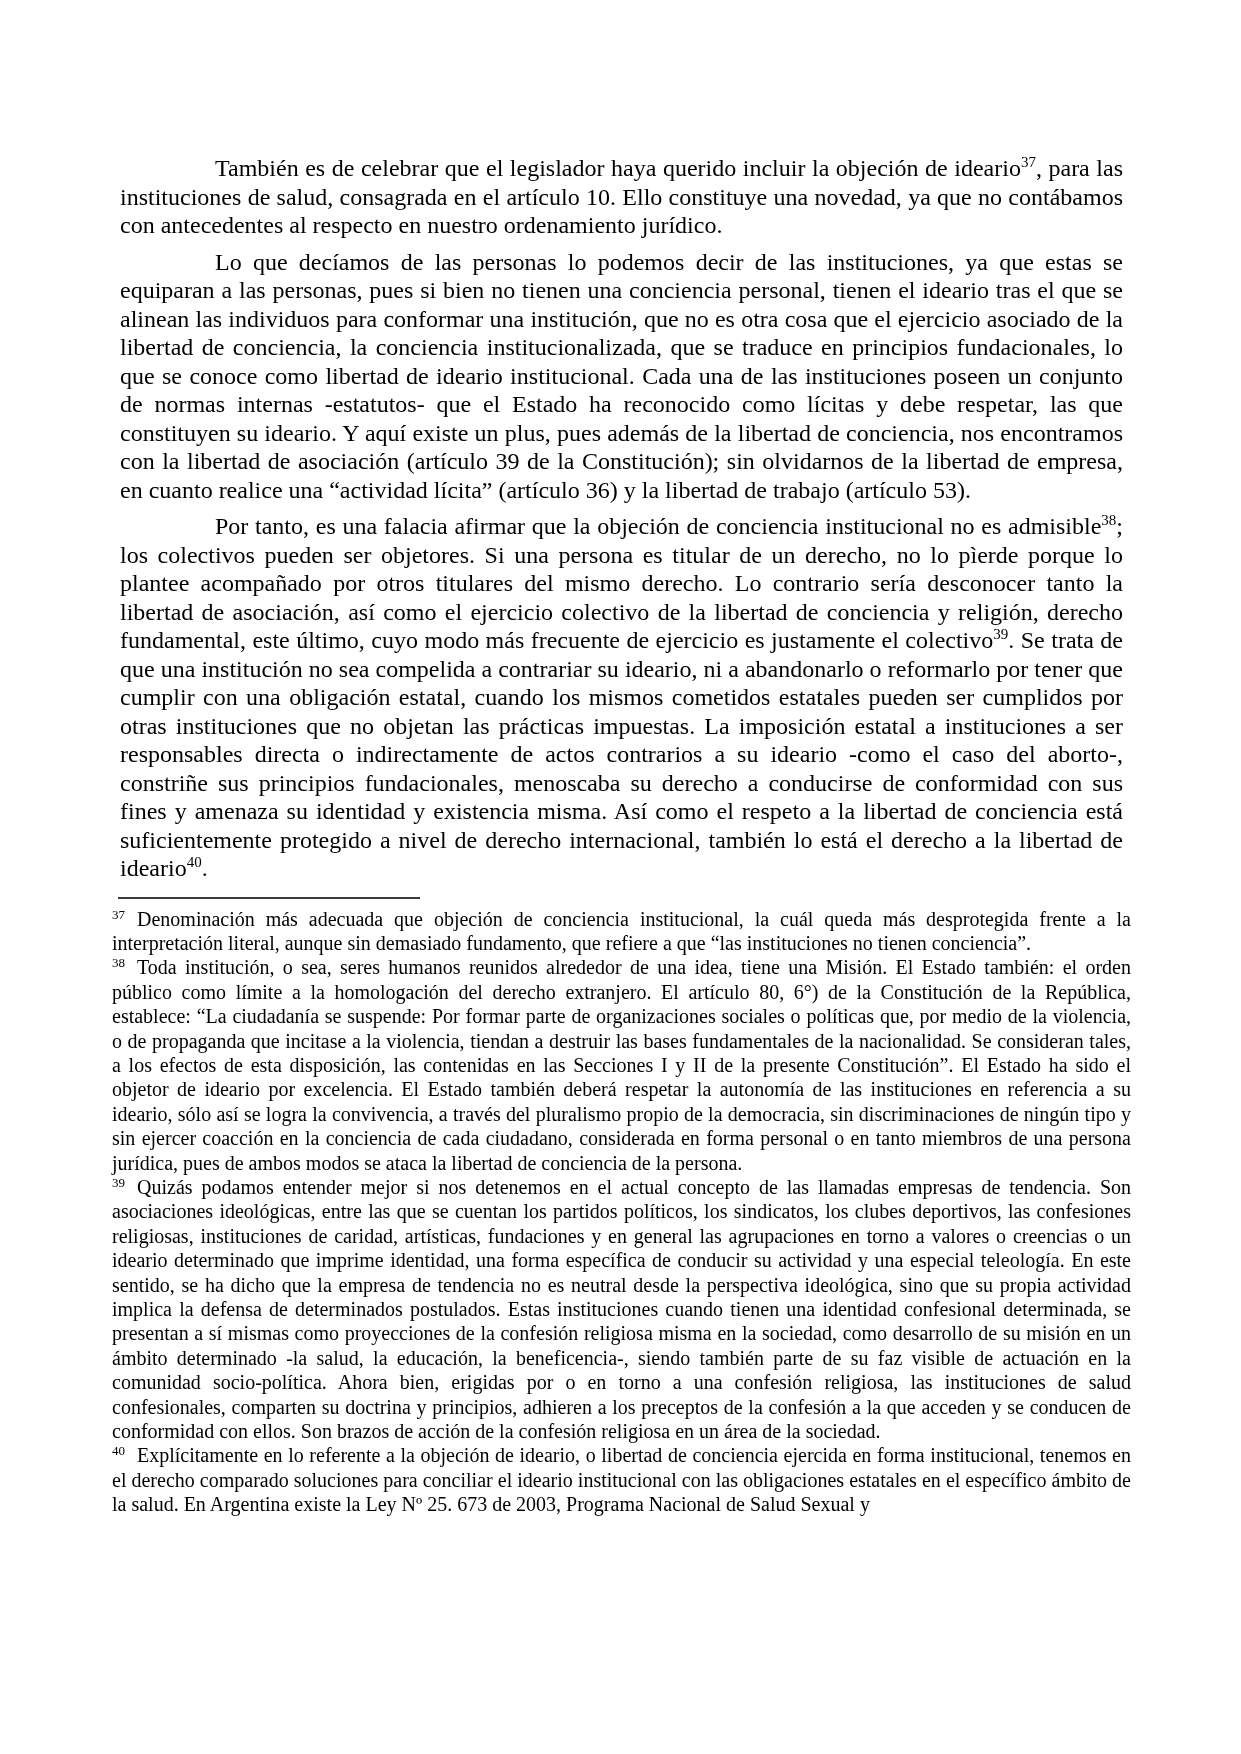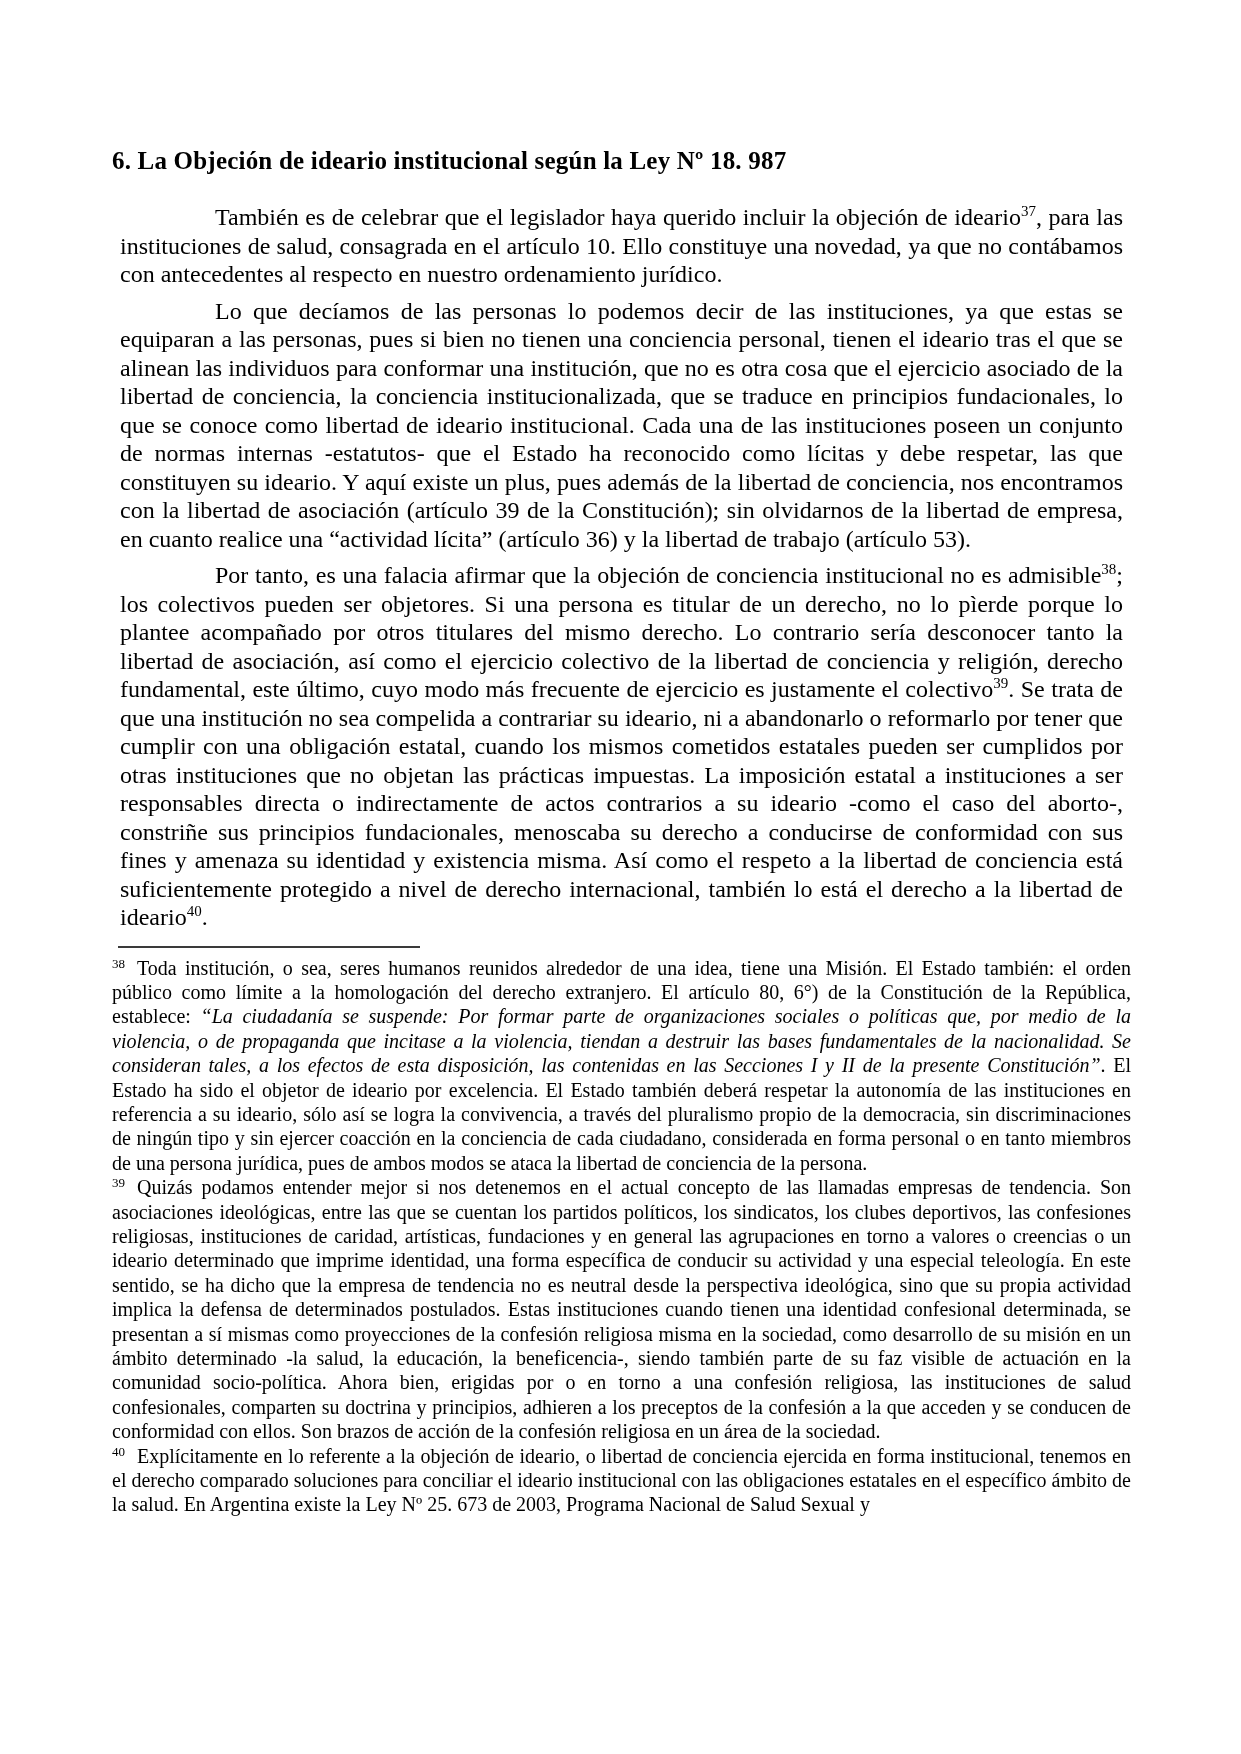--- a/index.html
+++ b/index.html
@@ -61,46 +61,45 @@
   }
   sup.fn-marker {
     font-size: 13px;
     line-height: 0;
     vertical-align: baseline;
     position: relative;
     top: -7px;
     margin-right: 12px;
   }
   .footnotes .italic {
-    font-style: italic;
     margin-top: 22px;
   }
 </style>
 </head>
 <body>
 
 <div class="page">
   <div class="content">
 
-    <h1 class="heading">6. La Objeción de ideario institucional según la Ley Nº 18. 987</h1>
 
     <div class="body-text">
 
       <p class="para"><span>También es de celebrar que el legislador haya querido incluir la objeción de ideario</span><sup class="ref">37</sup><span>, para las instituciones de salud, consagrada en el artículo 10. Ello constituye una novedad, ya que no contábamos con antecedentes al respecto en nuestro ordenamiento jurídico.</span></p>
 
       <p class="para"><span>Lo que decíamos de las personas lo podemos decir de las instituciones, ya que estas se equiparan a las personas, pues si bien no tienen una conciencia personal, tienen el ideario tras el que se alinean las individuos para conformar una institución, que no es otra cosa que el ejercicio asociado de la libertad de conciencia, la conciencia institucionalizada, que se traduce en principios fundacionales, lo que se conoce como libertad de ideario institucional. Cada una de las instituciones poseen un conjunto de normas internas -estatutos- que el Estado ha reconocido como lícitas y debe respetar, las que constituyen su ideario. Y aquí existe un plus, pues además de la libertad de conciencia, nos encontramos con la libertad de asociación (artículo 39 de la Constitución); sin olvidarnos de la libertad de empresa, en cuanto realice una “actividad lícita” (artículo 36) y la libertad de trabajo (artículo 53).</span></p>
 
       <p class="para"><span>Por tanto, es una falacia afirmar que la objeción de conciencia institucional no es admisible</span><sup class="ref">38</sup><span>; los colectivos pueden ser objetores. Si una persona es titular de un derecho, no lo pìerde porque lo plantee acompañado por otros titulares del mismo derecho. Lo contrario sería desconocer tanto la libertad de asociación, así como el ejercicio colectivo de la libertad de conciencia y religión, derecho fundamental, este último, cuyo modo más frecuente de ejercicio es justamente el colectivo</span><sup class="ref">39</sup><span>. Se trata de que una institución no sea compelida a contrariar su ideario, ni a abandonarlo o reformarlo por tener que cumplir con una obligación estatal, cuando los mismos cometidos estatales pueden ser cumplidos por otras instituciones que no objetan las prácticas impuestas. La imposición estatal a instituciones a ser responsables directa o indirectamente de actos contrarios a su ideario -como el caso del aborto-, constriñe sus principios fundacionales, menoscaba su derecho a conducirse de conformidad con sus fines y amenaza su identidad y existencia misma. Así como el respeto a la libertad de conciencia está suficientemente protegido a nivel de derecho internacional, también lo está el derecho a la libertad de ideario</span><sup class="ref">40</sup><span>.</span></p>
 
     </div>
 
     <hr class="footnote-sep">
 
     <div class="footnotes">
 
+      <p class="fn"><sup class="fn-marker">37</sup><span>Denominación más adecuada que objeción de conciencia institucional, la cuál queda más desprotegida frente a la interpretación literal, aunque sin demasiado fundamento, que refiere a que “las instituciones no tienen conciencia”.</span></p>
 
       <p class="fn"><sup class="fn-marker">38</sup><span>Toda institución, o sea, seres humanos reunidos alrededor de una idea, tiene una Misión. El Estado también: el orden público como límite a la homologación del derecho extranjero. El artículo 80, 6°) de la Constitución de la República, establece: </span><span class="italic">“La ciudadanía se suspende: Por formar parte de organizaciones sociales o políticas que, por medio de la violencia, o de propaganda que incitase a la violencia, tiendan a destruir las bases fundamentales de la nacionalidad. Se consideran tales, a los efectos de esta disposición, las contenidas en las Secciones I y II de la presente Constitución”</span><span>. El Estado ha sido el objetor de ideario por excelencia. El Estado también deberá respetar la autonomía de las instituciones en referencia a su ideario, sólo así se logra la convivencia, a través del pluralismo propio de la democracia, sin discriminaciones de ningún tipo y sin ejercer coacción en la conciencia de cada ciudadano, considerada en forma personal o en tanto miembros de una persona jurídica, pues de ambos modos se ataca la libertad de conciencia de la persona.</span></p>
 
       <p class="fn"><sup class="fn-marker">39</sup><span>Quizás podamos entender mejor si nos detenemos en el actual concepto de las llamadas empresas de tendencia. Son asociaciones ideológicas, entre las que se cuentan los partidos políticos, los sindicatos, los clubes deportivos, las confesiones religiosas, instituciones de caridad, artísticas, fundaciones y en general las agrupaciones en torno a valores o creencias o un ideario determinado que imprime identidad, una forma específica de conducir su actividad y una especial teleología. En este sentido, se ha dicho que la empresa de tendencia no es neutral desde la perspectiva ideológica, sino que su propia actividad implica la defensa de determinados postulados. Estas instituciones cuando tienen una identidad confesional determinada, se presentan a sí mismas como proyecciones de la confesión religiosa misma en la sociedad, como desarrollo de su misión en un ámbito determinado -la salud, la educación, la beneficencia-, siendo también parte de su faz visible de actuación en la comunidad socio-política. Ahora bien, erigidas por o en torno a una confesión religiosa, las instituciones de salud confesionales, comparten su doctrina y principios, adhieren a los preceptos de la confesión a la que acceden y se conducen de conformidad con ellos. Son brazos de acción de la confesión religiosa en un área de la sociedad.</span></p>
 
       <p class="fn"><sup class="fn-marker">40</sup><span>Explícitamente en lo referente a la objeción de ideario, o libertad de conciencia ejercida en forma institucional, tenemos en el derecho comparado soluciones para conciliar el ideario institucional con las obligaciones estatales en el específico ámbito de la salud. En Argentina existe la Ley Nº 25. 673 de 2003, Programa Nacional de Salud Sexual y</span></p>
 
     </div>
 
   </div>

